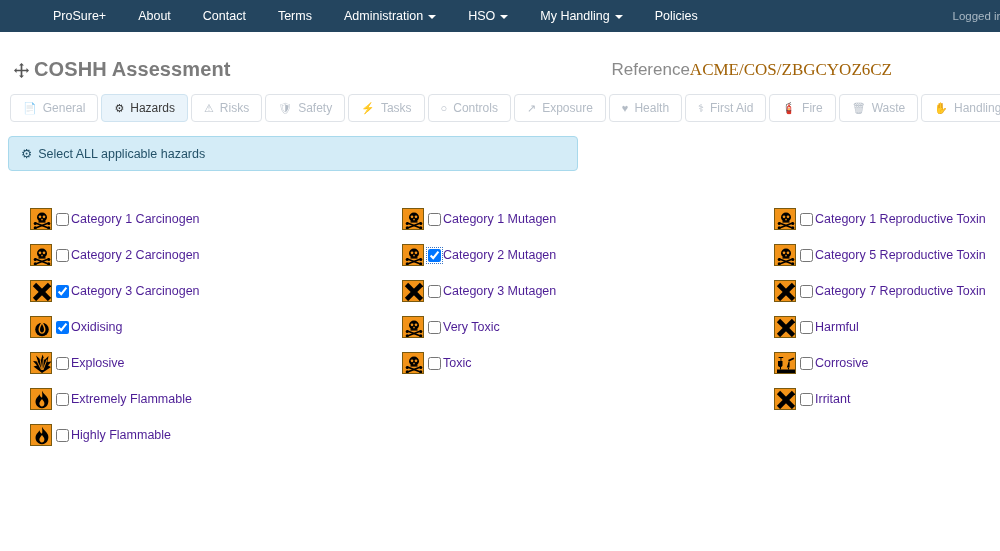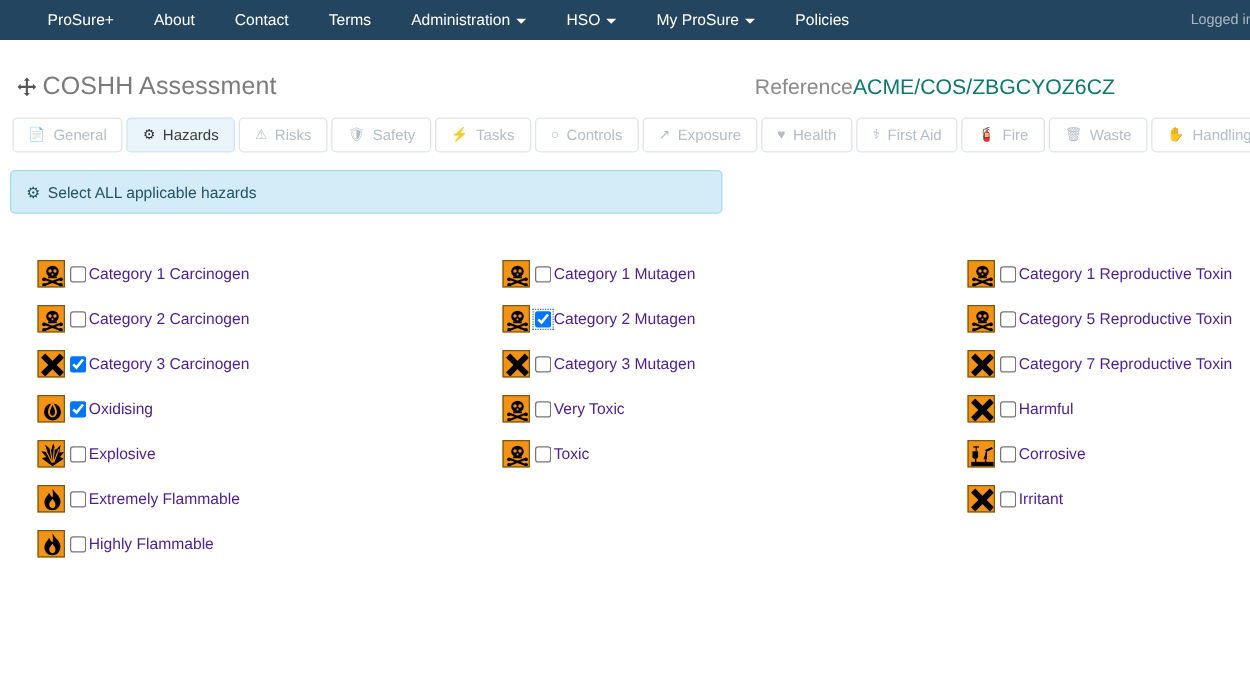--- a/index.html
+++ b/index.html
@@ -13,21 +13,21 @@
 
   
   .navbar {
     height: 32px;
     background: #24455f;
     display: flex;
     align-items: center;
     position: relative;
     white-space: nowrap;
   }
-  .nav-items { display: flex; align-items: center; padding-left: 22px; }
+  .nav-items { display: flex; align-items: center; padding-left: 37px; }
   .nav-item {
     color: #ffffff;
     font-size: 12.5px;
     padding: 0 16px;
     line-height: 32px;
     text-decoration: none;
     cursor: pointer;
   }
   .nav-item .caret {
     display: inline-block;
@@ -48,42 +48,42 @@
 
   
   .page-head {
     position: relative;
     padding: 26px 20px 0 14px;
     height: 60px;
   }
   .page-title {
     font-size: 20px;
     color: #7b7b7b;
-    font-weight: normal;
+    font-weight: bold;
     margin: 0;
     display: inline-block;
     letter-spacing: .1px;
   }
   .move-icon {
     display: inline-block;
     width: 15px; height: 15px;
     position: relative;
     vertical-align: -2px;
     margin-right: 5px;
   }
   .move-icon svg { display: block; }
   .reference {
     position: absolute;
     right: 108px;
     top: 28px;
     font-size: 17px;
     color: #8a8a8a;
   }
   .reference .ref-label { margin-right: 0; }
-  .reference .ref-value { color: #0f766e; }
+  .reference .ref-value { color: #a16207; font-family: Liberation Serif, serif; }
 
   
   .tabs {
     display: flex;
     padding-left: 10px;
     gap: 3px;
     margin-top: 2px;
     white-space: nowrap;
   }
   .tab {
@@ -167,21 +167,21 @@
 <body>
 
 <div class="navbar">
   <div class="nav-items">
       <a class="nav-item"><span>ProSure+</span></a>
       <a class="nav-item"><span>About</span></a>
       <a class="nav-item"><span>Contact</span></a>
       <a class="nav-item"><span>Terms</span></a>
       <a class="nav-item"><span>Administration</span><span class="caret"></span></a>
       <a class="nav-item"><span>HSO</span><span class="caret"></span></a>
-      <a class="nav-item"><span>My ProSure</span><span class="caret"></span></a>
+      <a class="nav-item"><span>My Handling</span><span class="caret"></span></a>
       <a class="nav-item"><span>Policies</span></a>
     </div>
   <div class="nav-right">Logged in: Ay</div>
 </div>
 
 <div class="page-head">
   <h1 class="page-title">
     <span class="move-icon">
       <svg width="15" height="15" viewBox="0 0 16 16">
         <path fill="#555" d="M8 0 L10.6 2.7 L8.9 2.7 L8.9 7.1 L13.3 7.1 L13.3 5.4 L16 8 L13.3 10.6 L13.3 8.9 L8.9 8.9 L8.9 13.3 L10.6 13.3 L8 16 L5.4 13.3 L7.1 13.3 L7.1 8.9 L2.7 8.9 L2.7 10.6 L0 8 L2.7 5.4 L2.7 7.1 L7.1 7.1 L7.1 2.7 L5.4 2.7 Z"></path>

